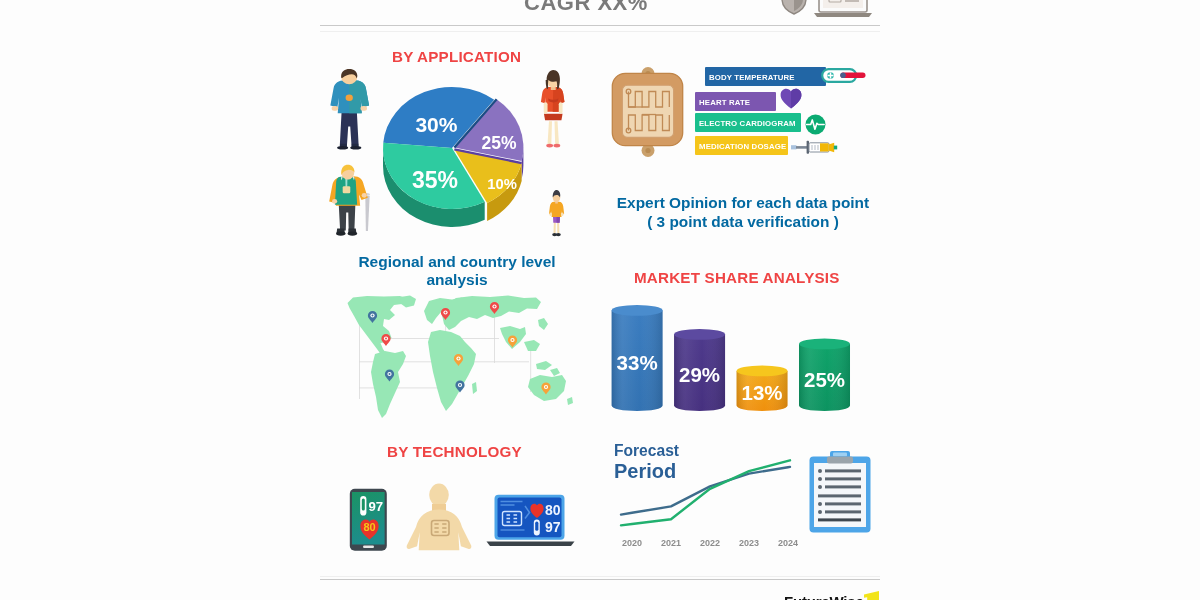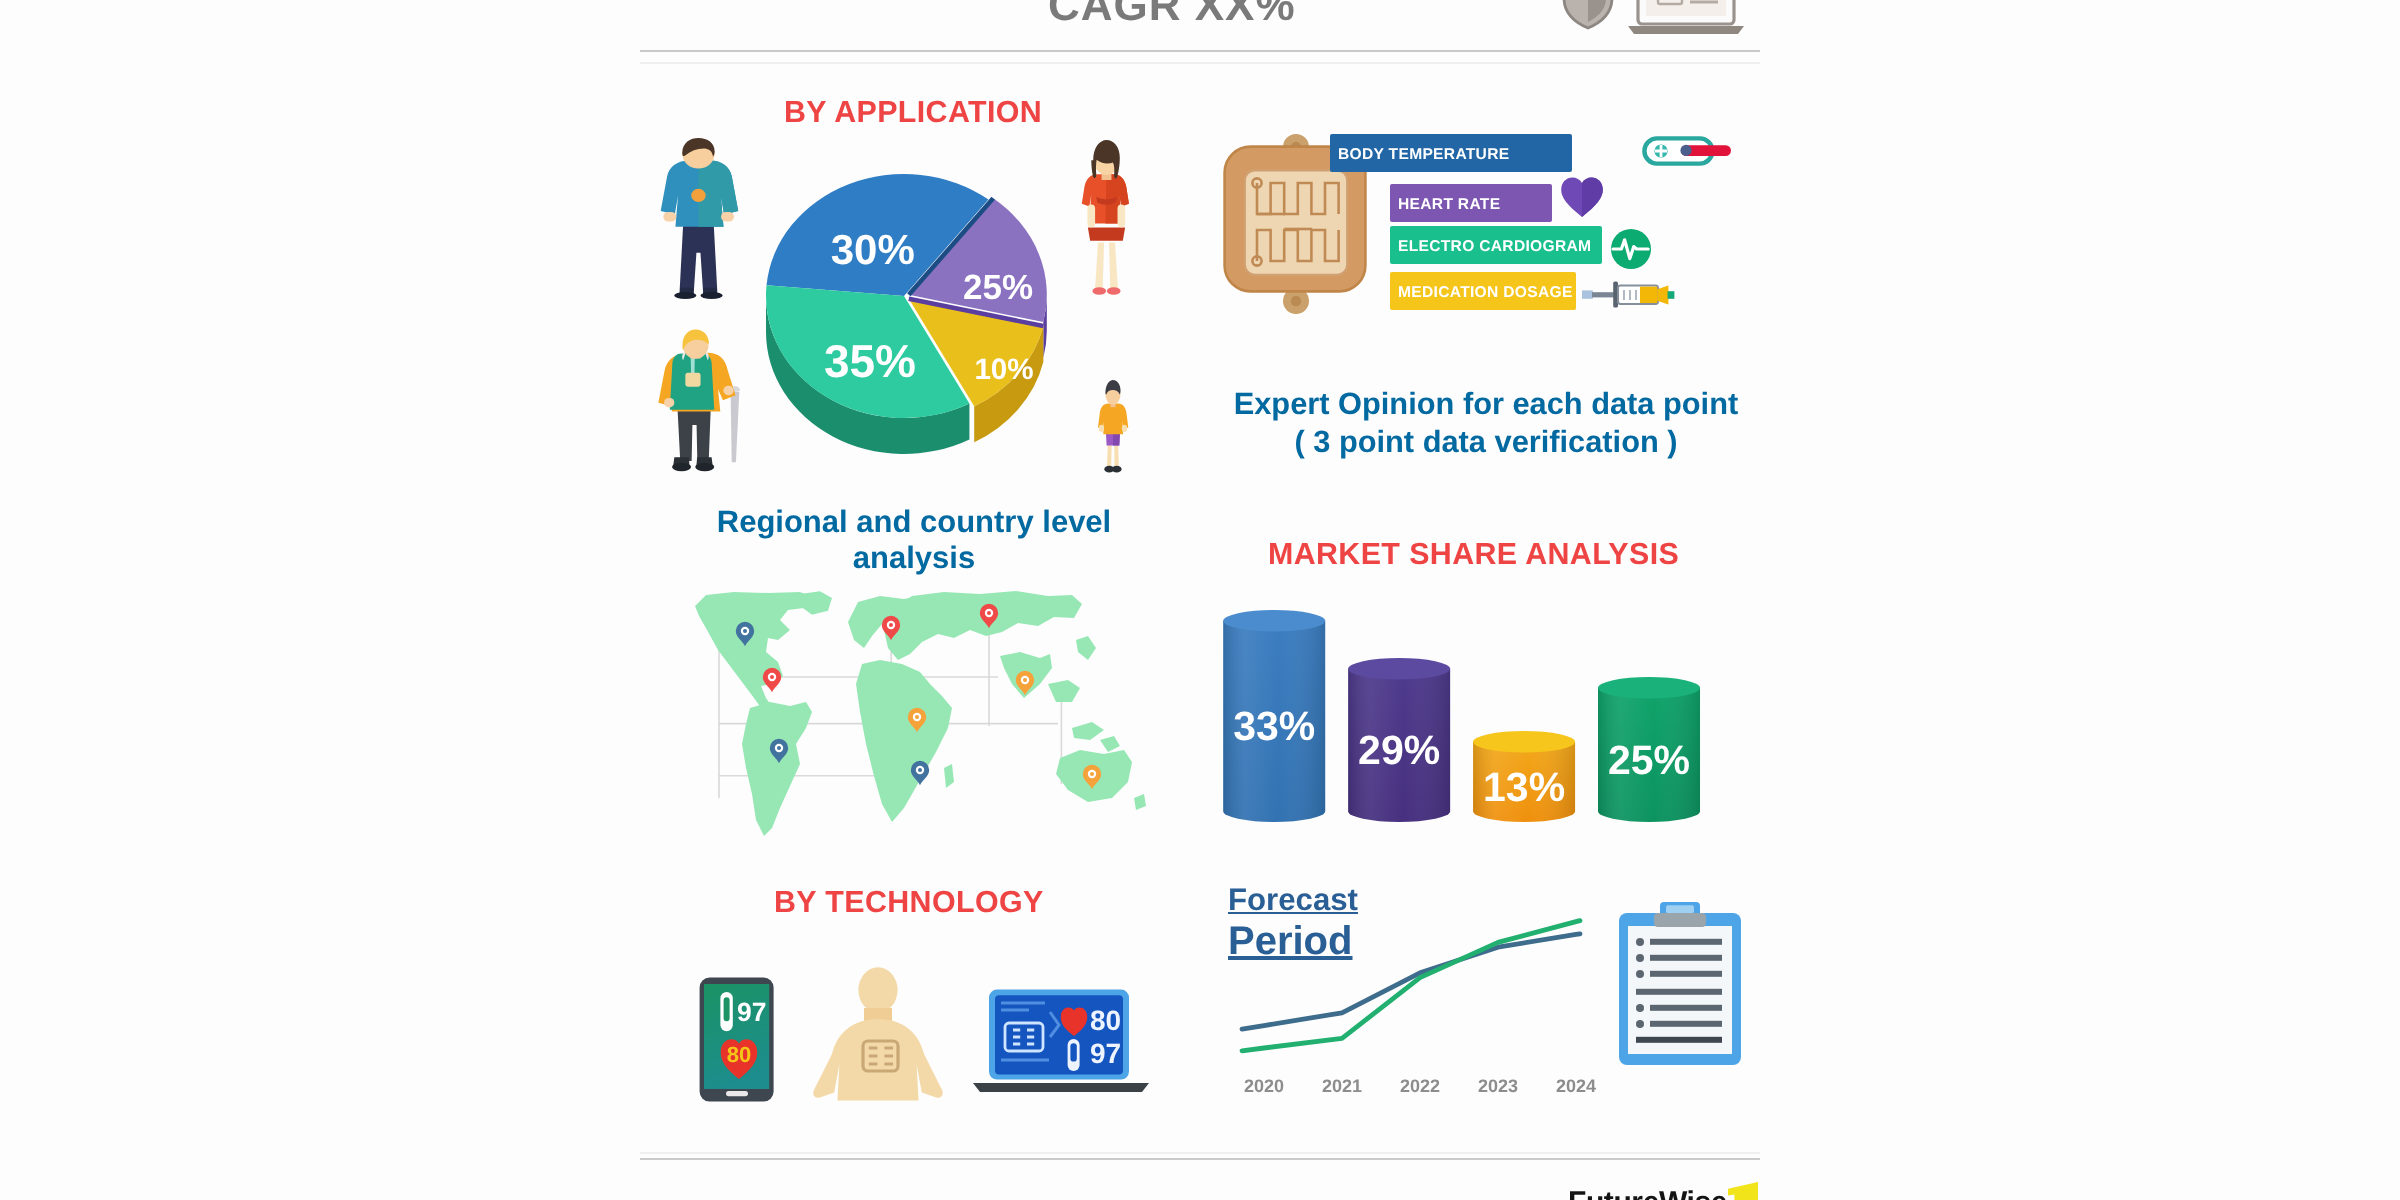--- a/index.html
+++ b/index.html
@@ -6,21 +6,21 @@
   html,body{margin:0;padding:0;background:#fdfdfd;}
   body{width:1200px;height:600px;overflow:hidden;
        font-family:"Liberation Sans",sans-serif;-webkit-font-smoothing:antialiased;}
   #stage{position:relative;width:1200px;height:600px;overflow:hidden;background:#fdfdfd;}
   .abs{position:absolute;}
   .divider{position:absolute;left:320px;width:560px;height:1.4px;background:#c6c6c6;}
   .divider.soft{background:#efefef;}
   .cagr{position:absolute;font-size:22px;font-weight:700;color:#7a7a7a;letter-spacing:.5px;white-space:nowrap;}
   .sect-title{position:absolute;font-weight:700;color:#ef4444;white-space:nowrap;letter-spacing:.2px;}
   .caption{position:absolute;font-weight:700;color:#0369a1;white-space:nowrap;text-align:center;}
-  .fcast{position:absolute;font-weight:700;color:#2a5f96;white-space:nowrap;text-decoration:underline;}
+  .fcast{position:absolute;font-weight:700;color:#2a5f96;white-space:nowrap;}
   .brand{position:absolute;font-weight:700;color:#141414;letter-spacing:-.2px;}
   .pbar{position:absolute;border-radius:1px;overflow:hidden;}
   .pbar span{position:absolute;left:4px;top:50%;transform:translateY(-50%);
              color:#ffffff;font-weight:700;font-size:7.8px;letter-spacing:.15px;white-space:nowrap;}
   svg{display:block;overflow:visible;}
 </style>
 </head>
 <body>
 
 <div id="stage">
@@ -152,21 +152,21 @@
         <path d="M17.5 25.5 V41 h6.8 V25.5 h6.8 V41 h6.8 V25.5 h6.8 V41 h6.8 V25.5 h6.8 V41"></path>
         <path d="M17.5 41 h14"></path>
         <path d="M31.1 48.5 h14"></path>
         <path d="M17.5 64.5 V49 h6.8 V64.5 h6.8 V49 h6.8 V64.5 h6.8 V49 h6.8 V64.5 h6.8 V49"></path>
       </g>
       <circle cx="17.5" cy="25.5" r="2.3" fill="none" stroke="#c08a55" stroke-width="1.3"></circle>
       <circle cx="17.5" cy="64.5" r="2.3" fill="none" stroke="#c08a55" stroke-width="1.3"></circle>
     </svg>
   </div>
   <div id="param-bars">
-      <div class="pbar" style="left: 665px; top: 67px; width: 121px; height: 19px; background: rgb(34, 102, 165);">
+      <div class="pbar" style="left: 705px; top: 67px; width: 121px; height: 19px; background: rgb(34, 102, 165);">
         <span>BODY TEMPERATURE</span>
       </div>
       <div class="pbar" style="left: 695px; top: 92px; width: 81px; height: 19px; background: rgb(124, 86, 176);">
         <span>HEART RATE</span>
       </div>
       <div class="pbar" style="left: 695px; top: 113px; width: 106px; height: 19px; background: rgb(25, 191, 141); text-align: right;">
         <span>ELECTRO CARDIOGRAM</span>
       </div>
       <div class="pbar" style="left: 695px; top: 136px; width: 93px; height: 19px; background: rgb(245, 197, 26);">
         <span>MEDICATION DOSAGE</span>

